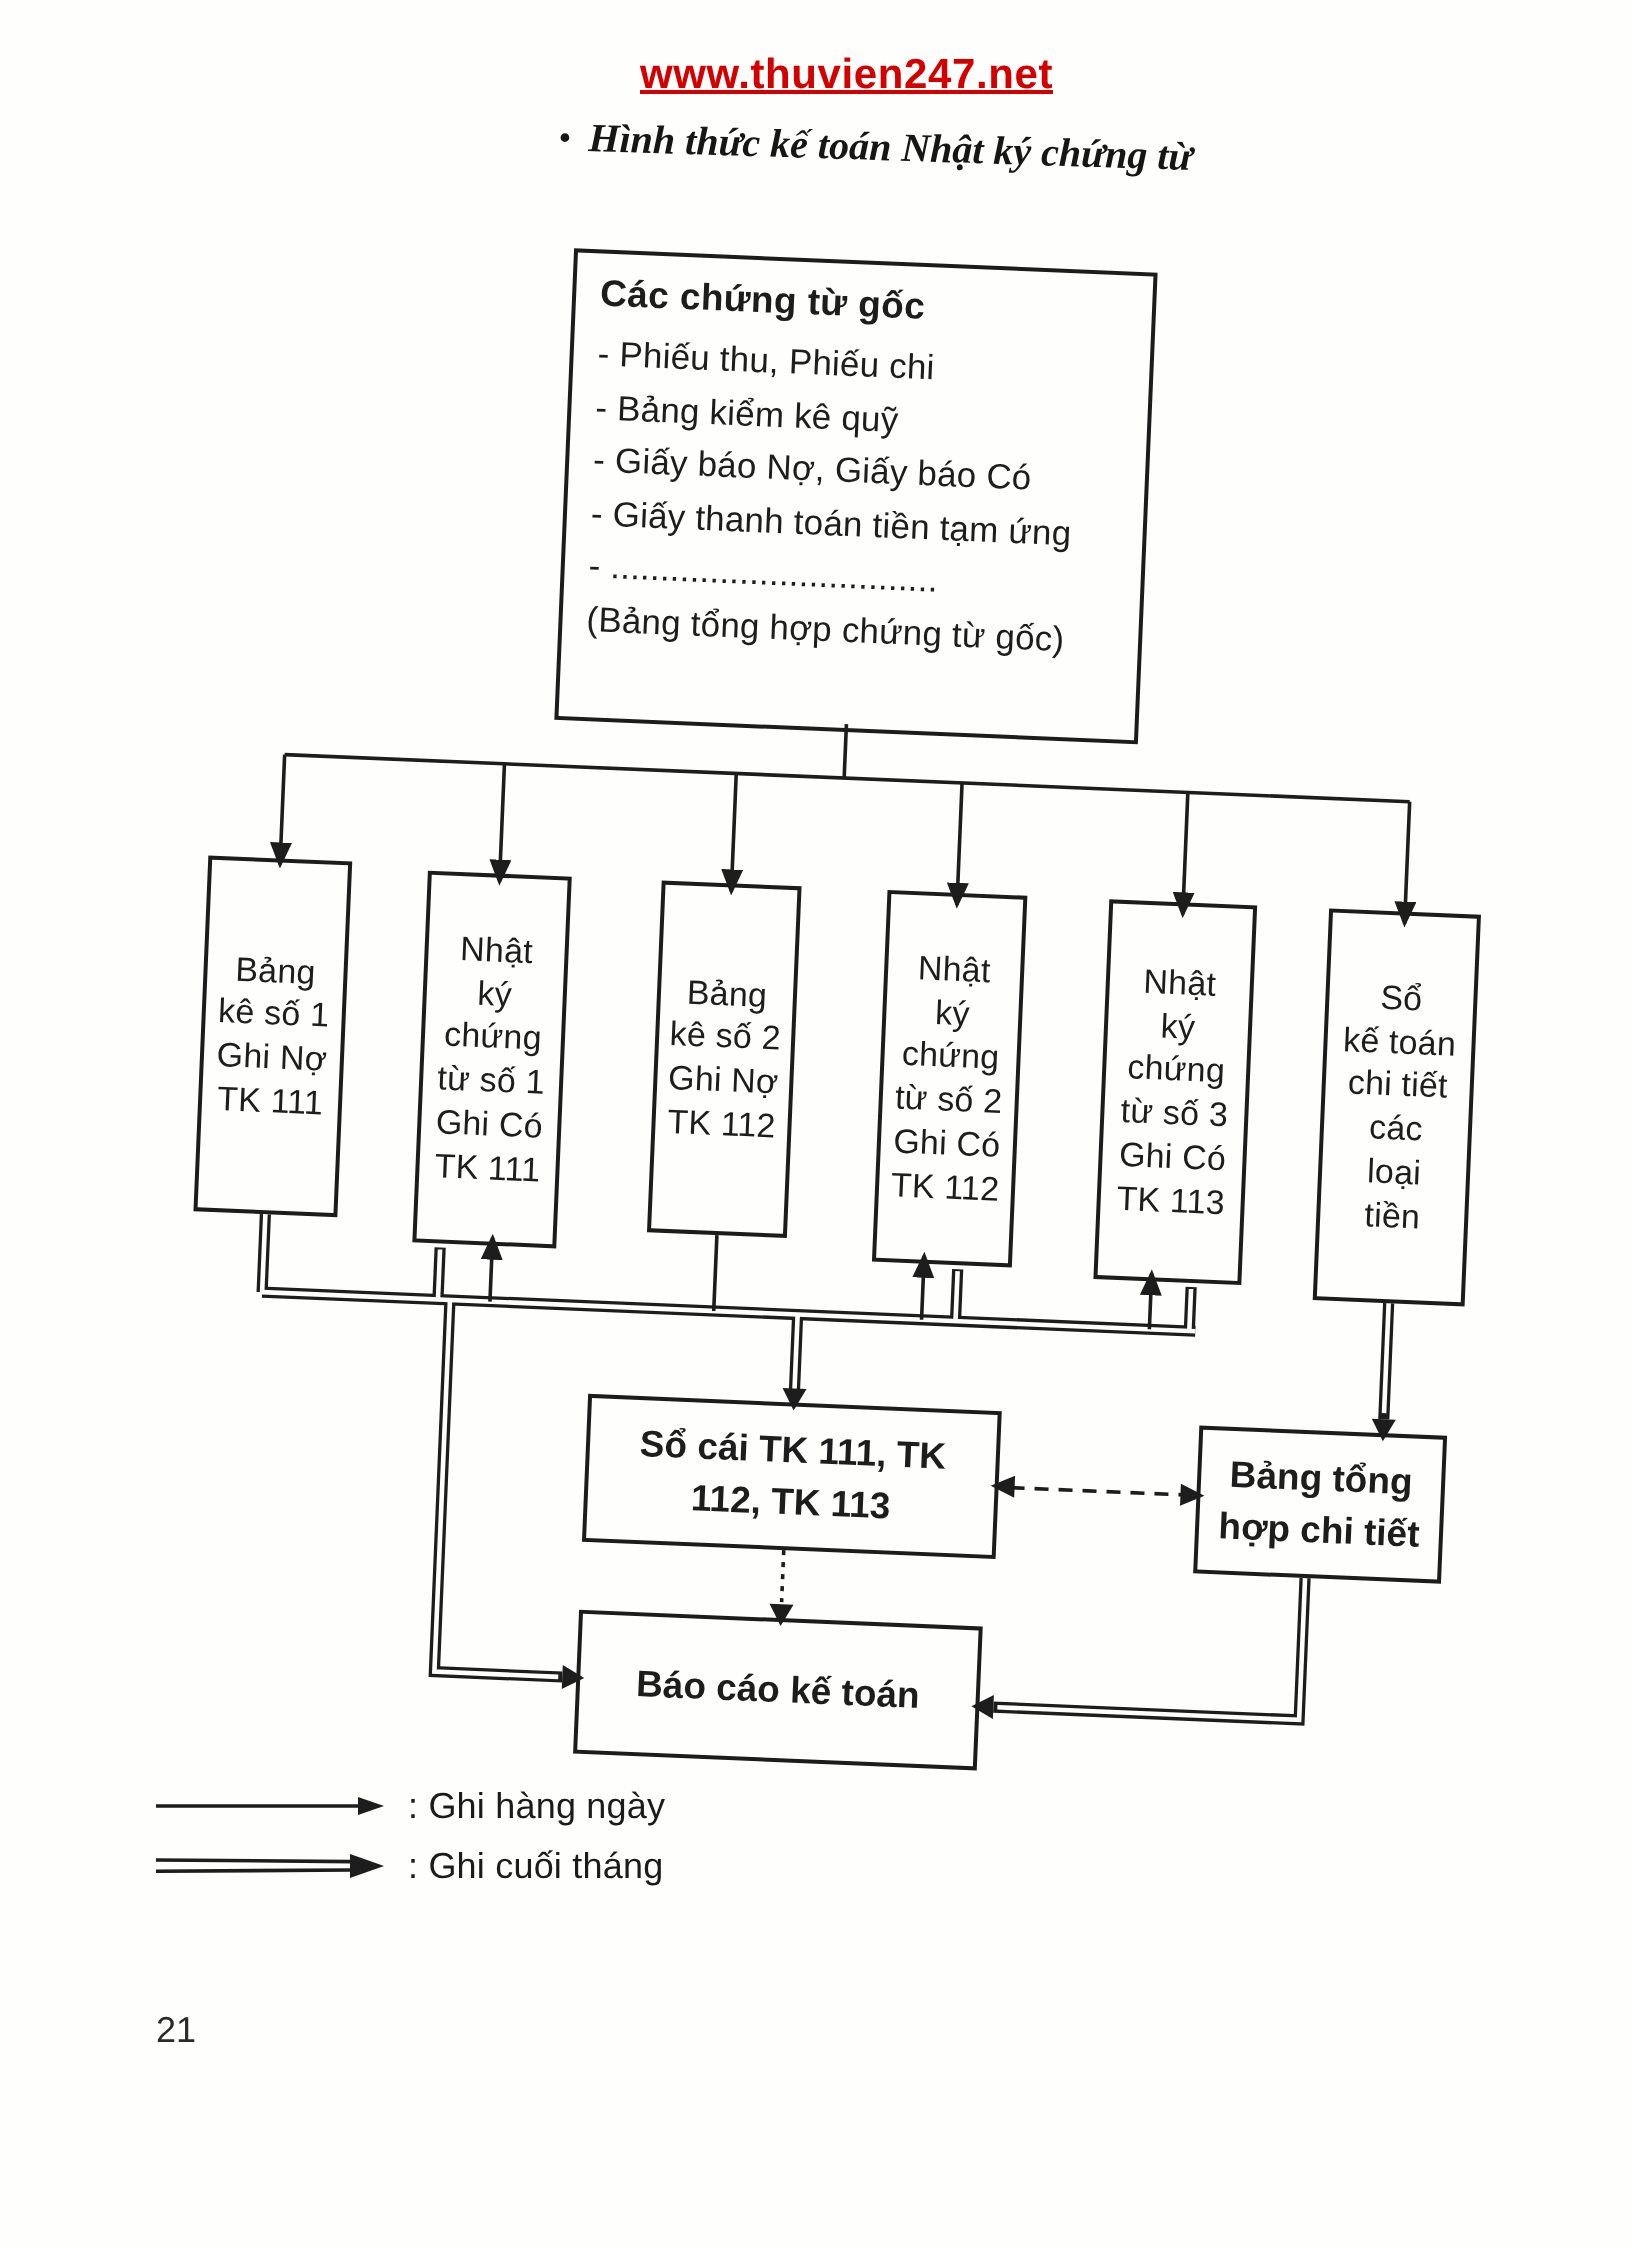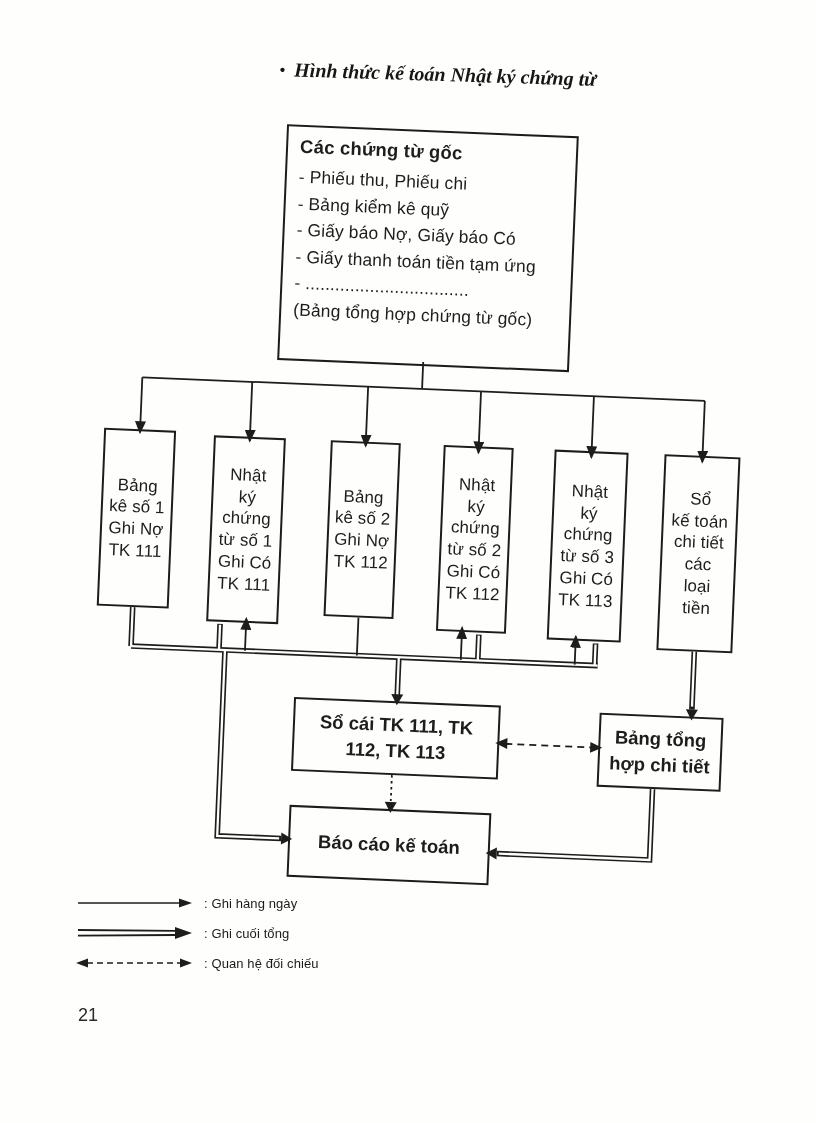--- a/index.html
+++ b/index.html
@@ -48,28 +48,29 @@
             font-weight:bold;font-size:18.5px;line-height:1.4;white-space:pre-line;}
   
   .arrows{position:absolute;left:0;top:0;width:816px;height:1123px;pointer-events:none;}
   .sgl{stroke:#1d1d1d;stroke-width:1.8;fill:none;}
   .dblK{stroke:#1d1d1d;stroke-width:5.6;fill:none;}
   .dblW{stroke:#fefefd;stroke-width:2.3;fill:none;}
   .tip{fill:#1d1d1d;}
   
   .legend{position:absolute;left:76px;top:891px;}
   .leg-row{display:flex;align-items:center;gap:10px;height:24px;margin-bottom:6px;}
-  .leg-label{font-size:13px;letter-spacing:.1px;color:#1b1b1b;}
+  .leg-label{font-size:18px;letter-spacing:.1px;color:#1b1b1b;}
   .page-num{position:absolute;left:78px;top:1005px;font-size:18px;color:#2a2a2a;}
 </style>
 </head>
 <body>
 
 <div class="sheet">
 
+  <div class="hdr-link">www.thuvien247.net</div>
 
   <div class="doc-title">
     <span class="bullet">•</span>
     <span>Hình thức kế toán Nhật ký chứng từ</span>
   </div>
 
   <div class="skew">
 
     <div class="box src">
       <div class="src-title">Các chứng từ gốc</div>
@@ -206,26 +207,18 @@
         <polygon points="103,3.5 116,8 103,12.5" fill="#1d1d1d"></polygon>
       </svg>
       <span class="leg-label">: Ghi hàng ngày</span>
     </div>
     <div class="leg-row">
       <svg width="118" height="16">
         <line x1="2" y1="5" x2="100" y2="5.8" stroke="#1d1d1d" stroke-width="1.8"></line>
         <line x1="2" y1="10.6" x2="100" y2="10" stroke="#1d1d1d" stroke-width="1.8"></line>
         <polygon points="99,2 116,8 99,14" fill="#1d1d1d"></polygon>
       </svg>
-      <span class="leg-label">: Ghi cuối tổng</span>
-    </div>
-    <div class="leg-row">
-      <svg width="118" height="16">
-        <line x1="11" y1="8" x2="105" y2="8" stroke="#1d1d1d" stroke-width="1.6" stroke-dasharray="6,4"></line>
-        <polygon points="12,3.5 12,12.5 0,8" fill="#1d1d1d"></polygon>
-        <polygon points="104,3.5 104,12.5 116,8" fill="#1d1d1d"></polygon>
-      </svg>
-      <span class="leg-label">: Quan hệ đối chiếu</span>
+      <span class="leg-label">: Ghi cuối tháng</span>
     </div>
   </div>
 
   <div class="page-num">21</div>
 </div>
 
 </body></html>

